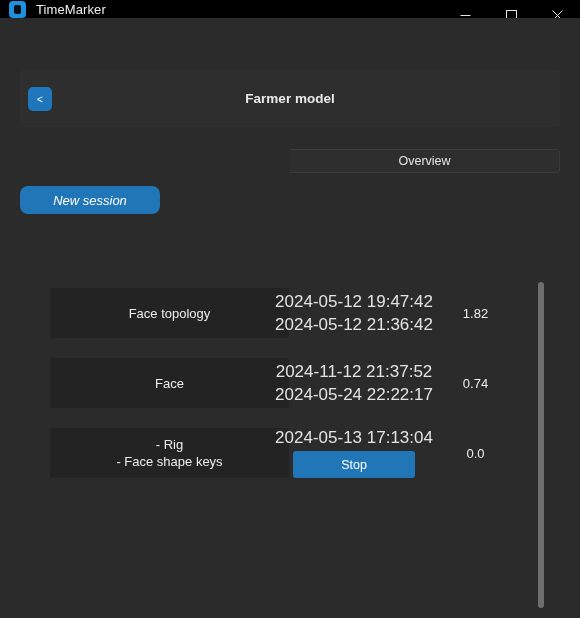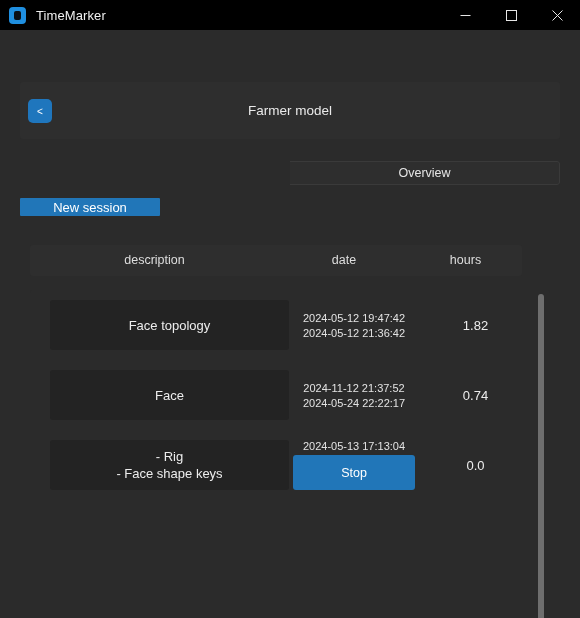--- a/index.html
+++ b/index.html
@@ -20,21 +20,21 @@
     position: relative;
     width: 580px;
     height: 618px;
     background: #2b2b2b;
     display: flex;
     flex-direction: column;
   }
 
   
   .titlebar {
-    height: 30px;
+    height: 18px;
     background: #000000;
     display: flex;
     align-items: center;
     flex: 0 0 auto;
     position: relative;
   }
   .app-icon {
     width: 17px;
     height: 17px;
     margin-left: 9px;
@@ -109,20 +109,21 @@
     font-size: 10px;
     border: none;
     padding: 0;
     cursor: pointer;
   }
   .header-title {
     width: 100%;
     text-align: center;
     font-size: 13.5px;
     color: #eaeaea;
+    font-weight: bold;
   }
 
   
   .tabs {
     position: absolute;
     left: 20px;
     top: 131px;
     width: 540px;
     height: 24px;
     display: flex;
@@ -147,28 +148,29 @@
   }
   .tab:first-child { border-radius: 3px 0 0 3px; margin-top: 45px; }
   .tab:last-child  { border-radius: 0 3px 3px 0; border-left: none; }
 
   
   .new-session {
     position: absolute;
     left: 20px;
     top: 168px;
     width: 140px;
-    height: 18px;
+    height: 28px;
     background: #2176b8;
     border: none;
-    border-radius: 1px;
+    border-radius: 8px;
     color: #ffffff;
     font-size: 13px;
     font-family: "Liberation Sans", sans-serif;
     cursor: pointer;
+    font-style: italic;
   }
 
   
   .table-header {
     position: absolute;
     left: 30px;
     top: 215px;
     width: 492px;
     height: 31px;
     background: #2e2e2e;
@@ -228,21 +230,21 @@
     top: 10px;
     width: 130px;
     height: 50px;
     display: flex;
     flex-direction: column;
     align-items: center;
     justify-content: center;
     gap: 3px;
   }
   .date-line {
-    font-size: 11px;
+    font-size: 17px;
     color: #e3e3e3;
     white-space: nowrap;
   }
   .stop-button {
     width: 122px;
     height: 37px;
     background: #2176b8;
     border: none;
     border-radius: 3px;
     color: #ffffff;
@@ -322,25 +324,20 @@
       <div class="header-title">Farmer model</div>
     </div>
 
     <div class="tabs">
       <div class="tab active">Sessions</div>
       <div class="tab">Overview</div>
     </div>
 
     <button class="new-session">New session</button>
 
-    <div class="table-header">
-      <div class="th th-description">description</div>
-      <div class="th th-date">date</div>
-      <div class="th th-hours">hours</div>
-    </div>
 
     <div class="list-panel">
 
       <div class="row" style="top:0px;">
         <div class="row-desc">Face topology</div>
         <div class="row-date">
           <div class="date-line">2024-05-12 19:47:42</div>
           <div class="date-line">2024-05-12 21:36:42</div>
         </div>
         <div class="row-hours">1.82</div>

